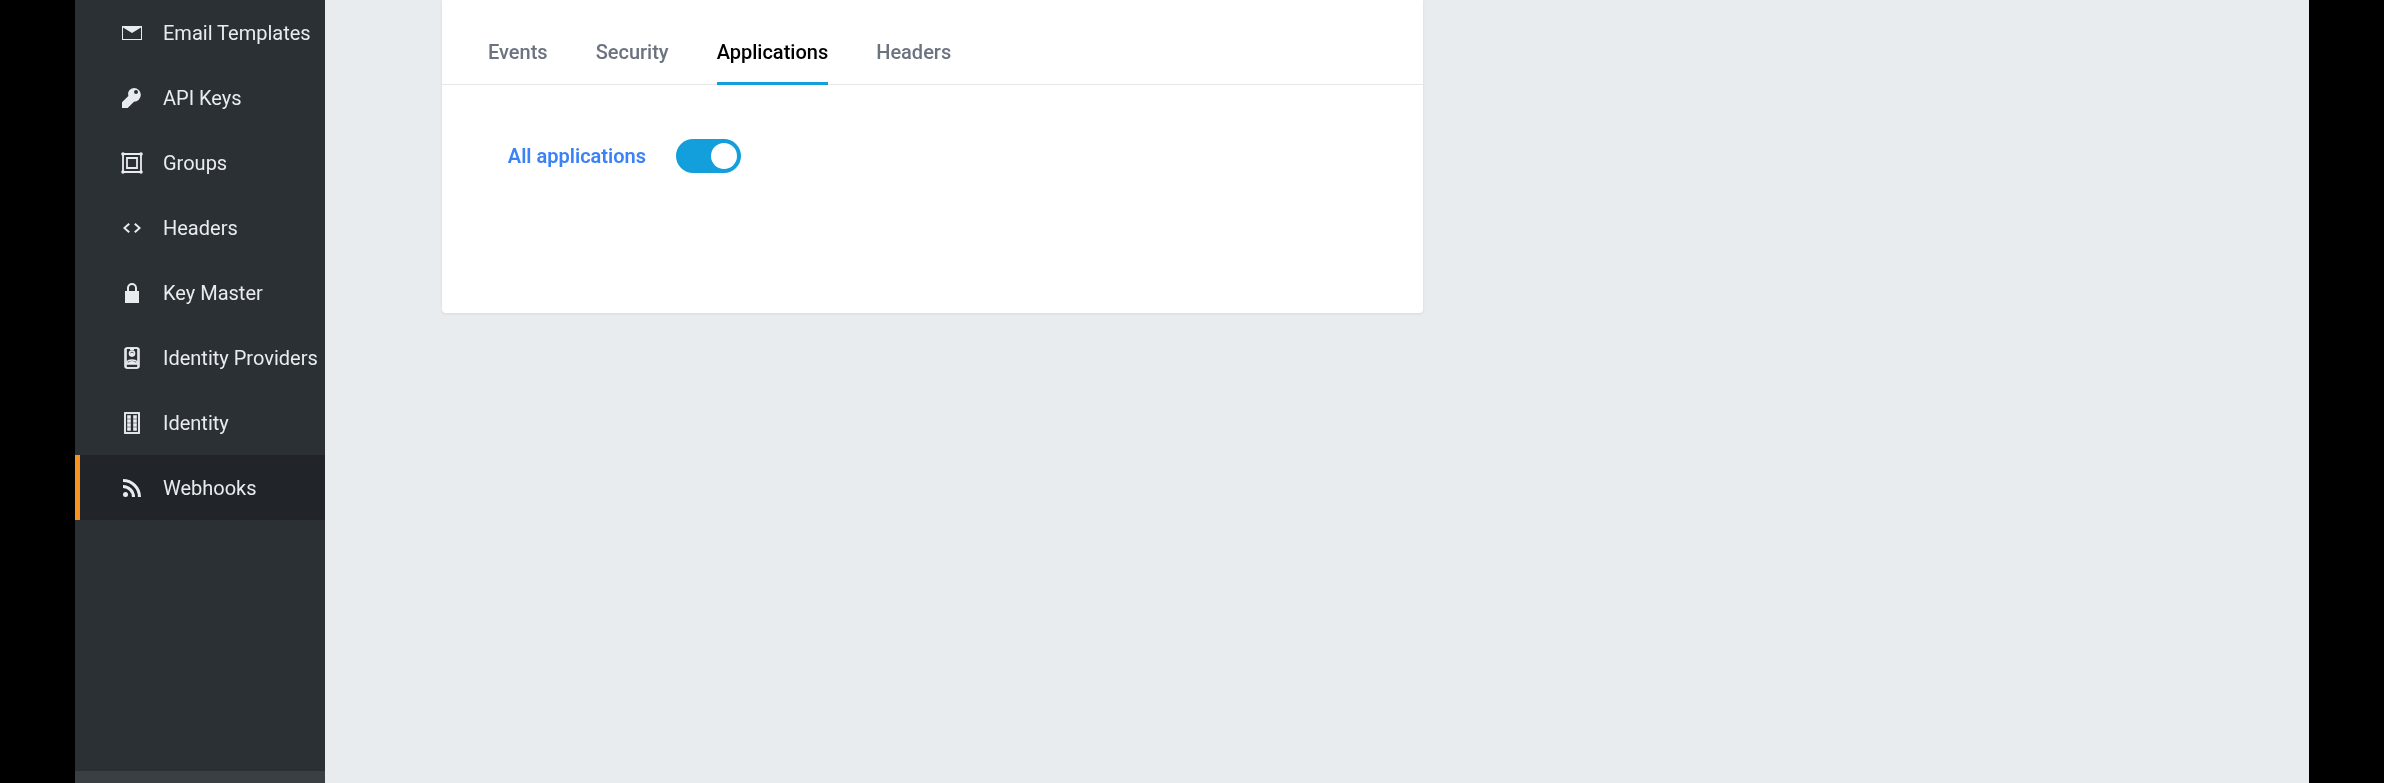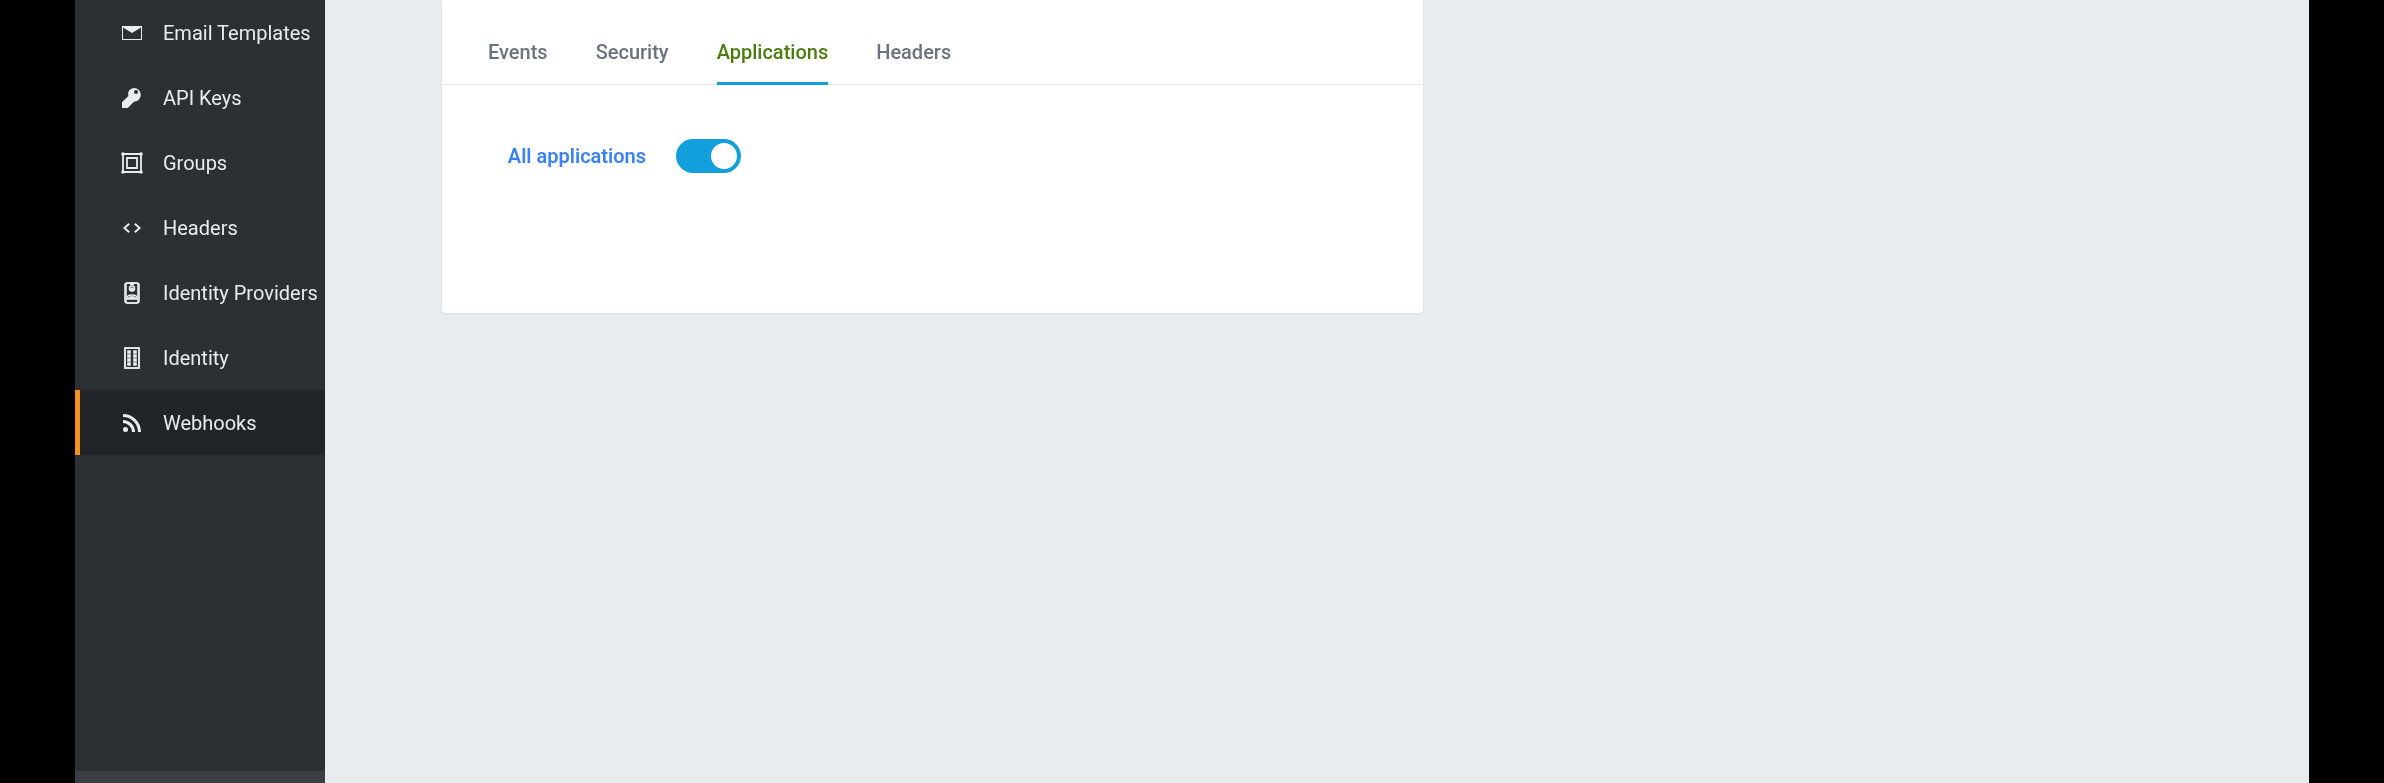--- a/index.html
+++ b/index.html
@@ -105,21 +105,21 @@
     .tab {
       color: #6b7280;
       font-size: 20px;
       font-weight: 500;
       padding-bottom: 18px;
       cursor: pointer;
       border-bottom: 3px solid transparent;
       margin-bottom: -1px;
     }
     .tab.active {
-      color: #4d7c0f;
+      color: #000000;
       border-bottom-color: #129fdb;
       text-align: right;
     }
     .panel-body {
       padding: 54px 52px;
     }
     .toggle-row {
       display: flex;
       align-items: center;
     }
@@ -188,20 +188,28 @@
 
   <div class="sidebar-item">
     <span class="sidebar-icon">
       <svg viewBox="0 0 24 24">
           <path d="M8.5 17L3 12l5.5-5 1.4 1.4L5.8 12l4.1 3.6L8.5 17zm7 0l-1.4-1.4L18.2 12l-4.1-3.6L15.5 7 21 12l-5.5 5zM13 5l-2 14"></path>
         </svg>
     </span>
     <span class="sidebar-label">Headers</span>
   </div>
 
+  <div class="sidebar-item">
+    <span class="sidebar-icon">
+      <svg viewBox="0 0 24 24">
+          <path d="M17 10V7a5 5 0 0 0-10 0v3H5v12h14V10h-2zm-8-3a3 3 0 1 1 6 0v3H9V7z"></path>
+        </svg>
+    </span>
+    <span class="sidebar-label">Key Master</span>
+  </div>
 
   <div class="sidebar-item">
     <span class="sidebar-icon">
       <svg viewBox="0 0 24 24">
           <path d="M17 2H7c-1.1 0-2 .9-2 2v16c0 1.1.9 2 2 2h10c1.1 0 2-.9 2-2V4c0-1.1-.9-2-2-2zm-5 3a2.5 2.5 0 1 1 0 5 2.5 2.5 0 0 1 0-5zm5 13H7v-1.5c0-1.7 3.3-2.5 5-2.5s5 .8 5 2.5V18z" fill="none" stroke="#e9ecef" stroke-width="1.6"></path>
           <circle cx="12" cy="8.5" r="2" fill="#e9ecef"></circle>
           <path d="M8 17c0-1.3 2.6-2 4-2s4 .7 4 2v1H8v-1z" fill="#e9ecef"></path>
           <rect x="6" y="2" width="12" height="20" rx="1.5" fill="none" stroke="#e9ecef" stroke-width="1.6"></rect>
           <rect x="10" y="2" width="4" height="2.2" fill="#e9ecef"></rect>
         </svg>

